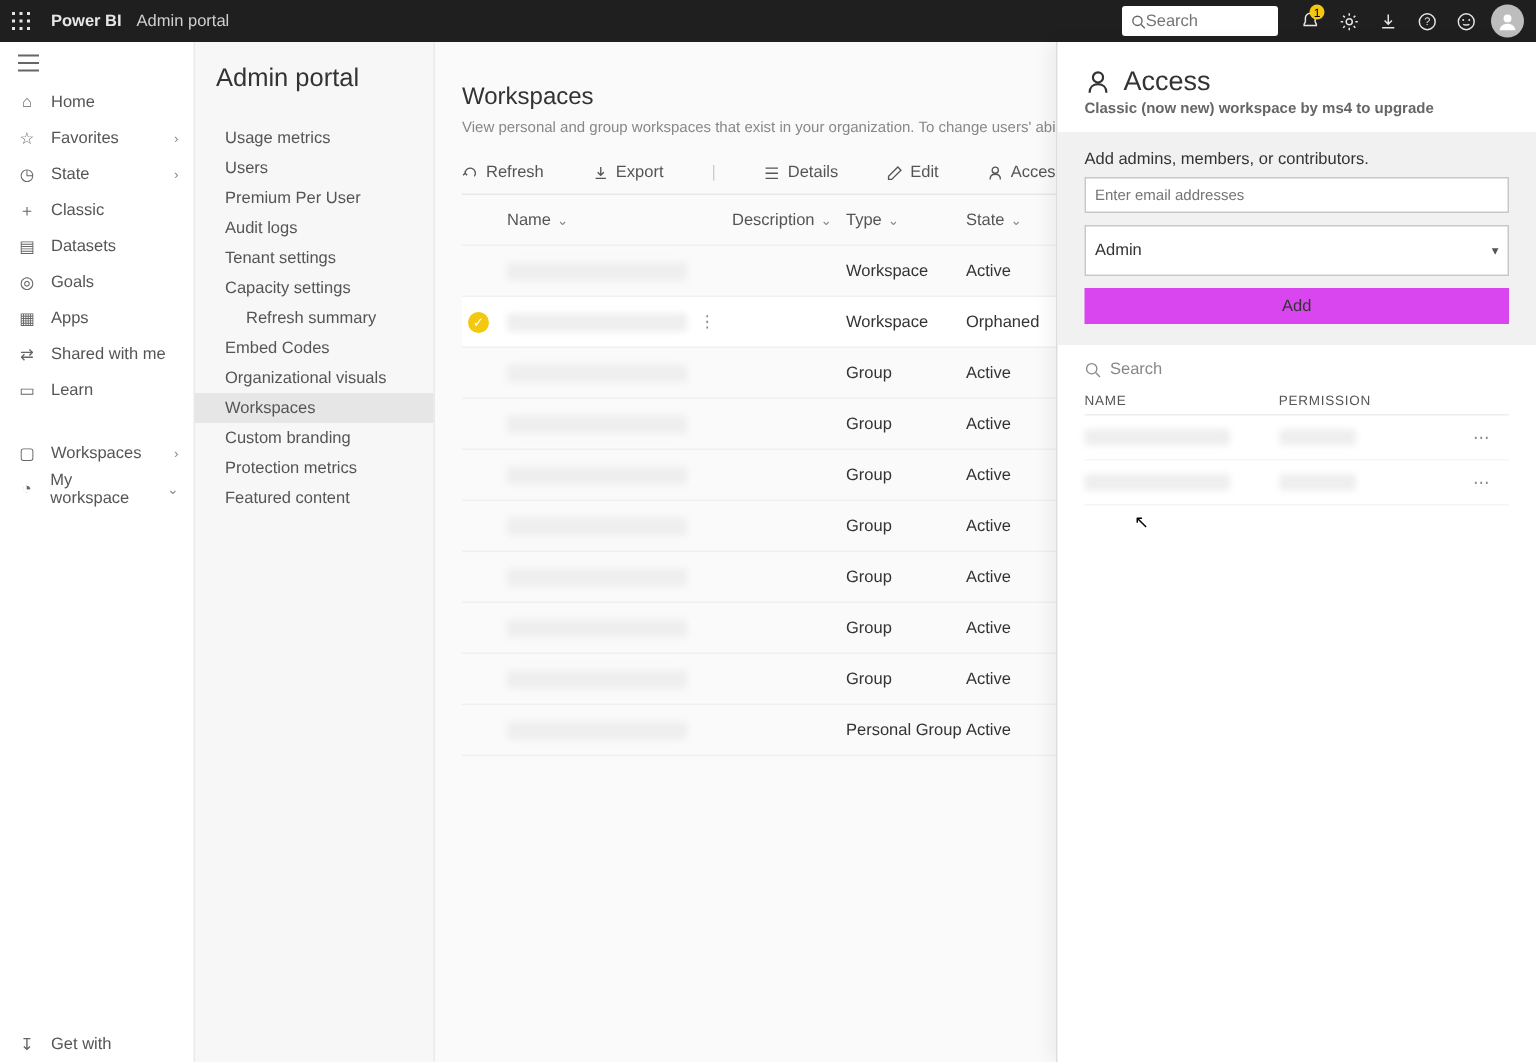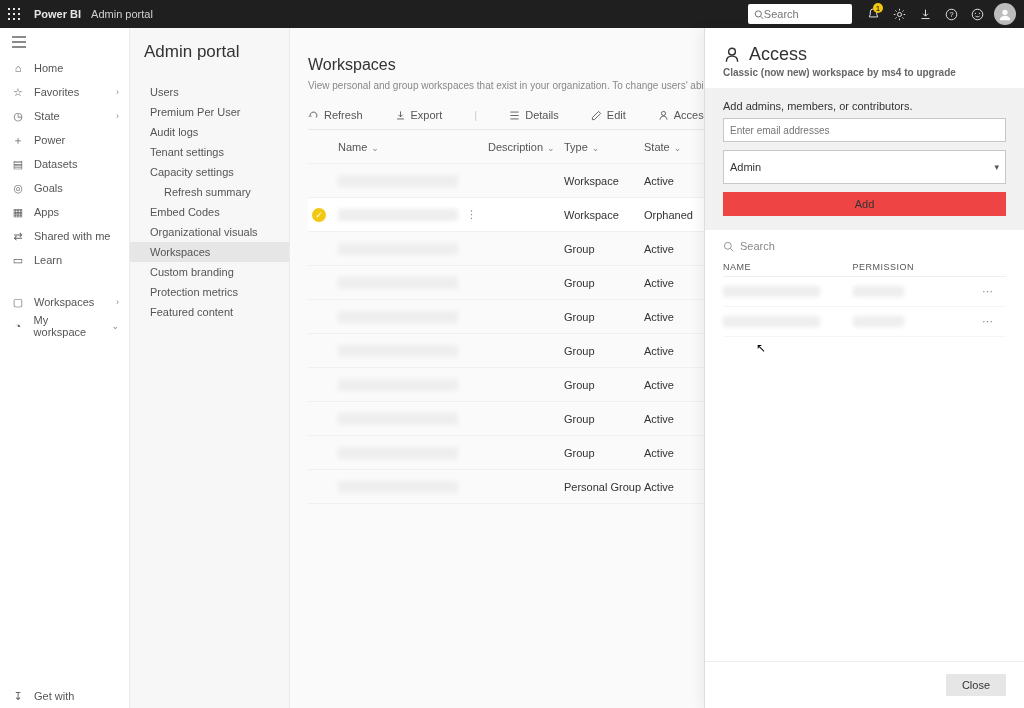--- a/index.html
+++ b/index.html
@@ -53,21 +53,21 @@
 
 
 .panel { position: absolute; top: 28px; right: 0; width: 320px; height: calc(708px - 28px); background: #fff; border-left: 1px solid #ddd; box-shadow: -4px 0 12px rgba(0,0,0,0.06); display:flex; flex-direction:column; }
 .panel .phdr { padding: 16px 18px 10px; }
 .panel .phdr h3 { font-size: 18px; font-weight: 400; display:flex; align-items:center; gap:8px; }
 .panel .phdr .sub { font-size: 10px; color: #666; font-weight: 600; padding-top: 2px; }
 .panel .form { background: #f1f1f1; padding: 12px 18px 14px; }
 .panel .form .lbl { font-size: 11px; color: #333; padding-bottom: 6px; }
 .panel .form input[type=text] { width: 100%; height: 24px; border: 1px solid #c8c8c8; font-size: 10px; padding: 0 6px; background:#fff; }
 .panel .form .select { margin-top: 8px; height: 24px; border: 1px solid #c8c8c8; background: #fff; font-size: 11px; display:flex; align-items:center; padding:16px 6px; justify-content:space-between; }
-.panel .form .addbtn { margin-top: 8px; height: 24px; background: #ef4444; text-align: center; font-size: 11px; line-height: 24px; cursor: pointer; }
+.panel .form .addbtn { margin-top: 8px; height: 24px; background: #d946ef; text-align: center; font-size: 11px; line-height: 24px; cursor: pointer; }
 .panel .list { padding: 10px 18px; flex:1; }
 .panel .list .srch { display:flex; align-items:center; gap:6px; font-size: 11px; color:#888; padding-bottom:6px; }
 .panel .list .lhdr { display:grid; grid-template-columns: 1fr 1fr 24px; font-size: 9px; color:#555; letter-spacing: .5px; border-bottom:1px solid #eee; padding:4px 0; }
 .panel .list .lrow { display:grid; grid-template-columns: 1fr 1fr 24px; align-items:center; height:30px; border-bottom:1px solid #f5f5f5; font-size:11px; }
 .panel .list .blur { height: 11px; background:#eee; border-radius:2px; filter: blur(2px); width: 75%; }
 .panel .foot { padding: 12px 18px; display:flex; justify-content:flex-end; border-top:1px solid #eee; }
 .panel .foot .close { background:#e6e6e6; font-size:11px; padding:5px 16px; cursor:pointer; }
 
 .cursor { position:absolute; left:756px; top:341px; font-size:12px; color:#000; pointer-events:none; }
 
@@ -159,21 +159,21 @@
           <span>Favorites</span>
           <span class="chev">›</span>
         </div>
         <div class="item">
           <span class="icon">◷</span>
           <span>State</span>
           <span class="chev">›</span>
         </div>
         <div class="item">
           <span class="icon">＋</span>
-          <span>Power</span>
+          <span>Classic</span>
         </div>
         <div class="item">
           <span class="icon">▤</span>
           <span>Datasets</span>
         </div>
         <div class="item">
           <span class="icon">◎</span>
           <span>Goals</span>
         </div>
         <div class="item">
@@ -204,20 +204,21 @@
       <div class="item">
         <span class="icon">↧</span>
         <span>Get with</span>
       </div>
     </div>
   </div>
 
   <div class="subnav">
     <div class="title">Admin portal</div>
     <ul id="subnav-list">
+        <li>Usage metrics</li>
         <li>Users</li>
         <li>Premium Per User</li>
         <li>Audit logs</li>
         <li>Tenant settings</li>
         <li>Capacity settings</li>
         <li class="indent">Refresh summary</li>
         <li>Embed Codes</li>
         <li>Organizational visuals</li>
         <li class="sel">Workspaces</li>
         <li>Custom branding</li>
@@ -415,18 +416,15 @@
           <span class="blur" style="width:40%"></span>
           <span style="color:#888">⋯</span>
         </div>
         <div class="lrow">
           <span class="blur"></span>
           <span class="blur" style="width:40%"></span>
           <span style="color:#888">⋯</span>
         </div>
       </div>
   </div>
-  <div class="foot">
-    <div class="close">Close</div>
-  </div>
 </div>
 
 <div class="cursor">↖</div>
 
 </body></html>

